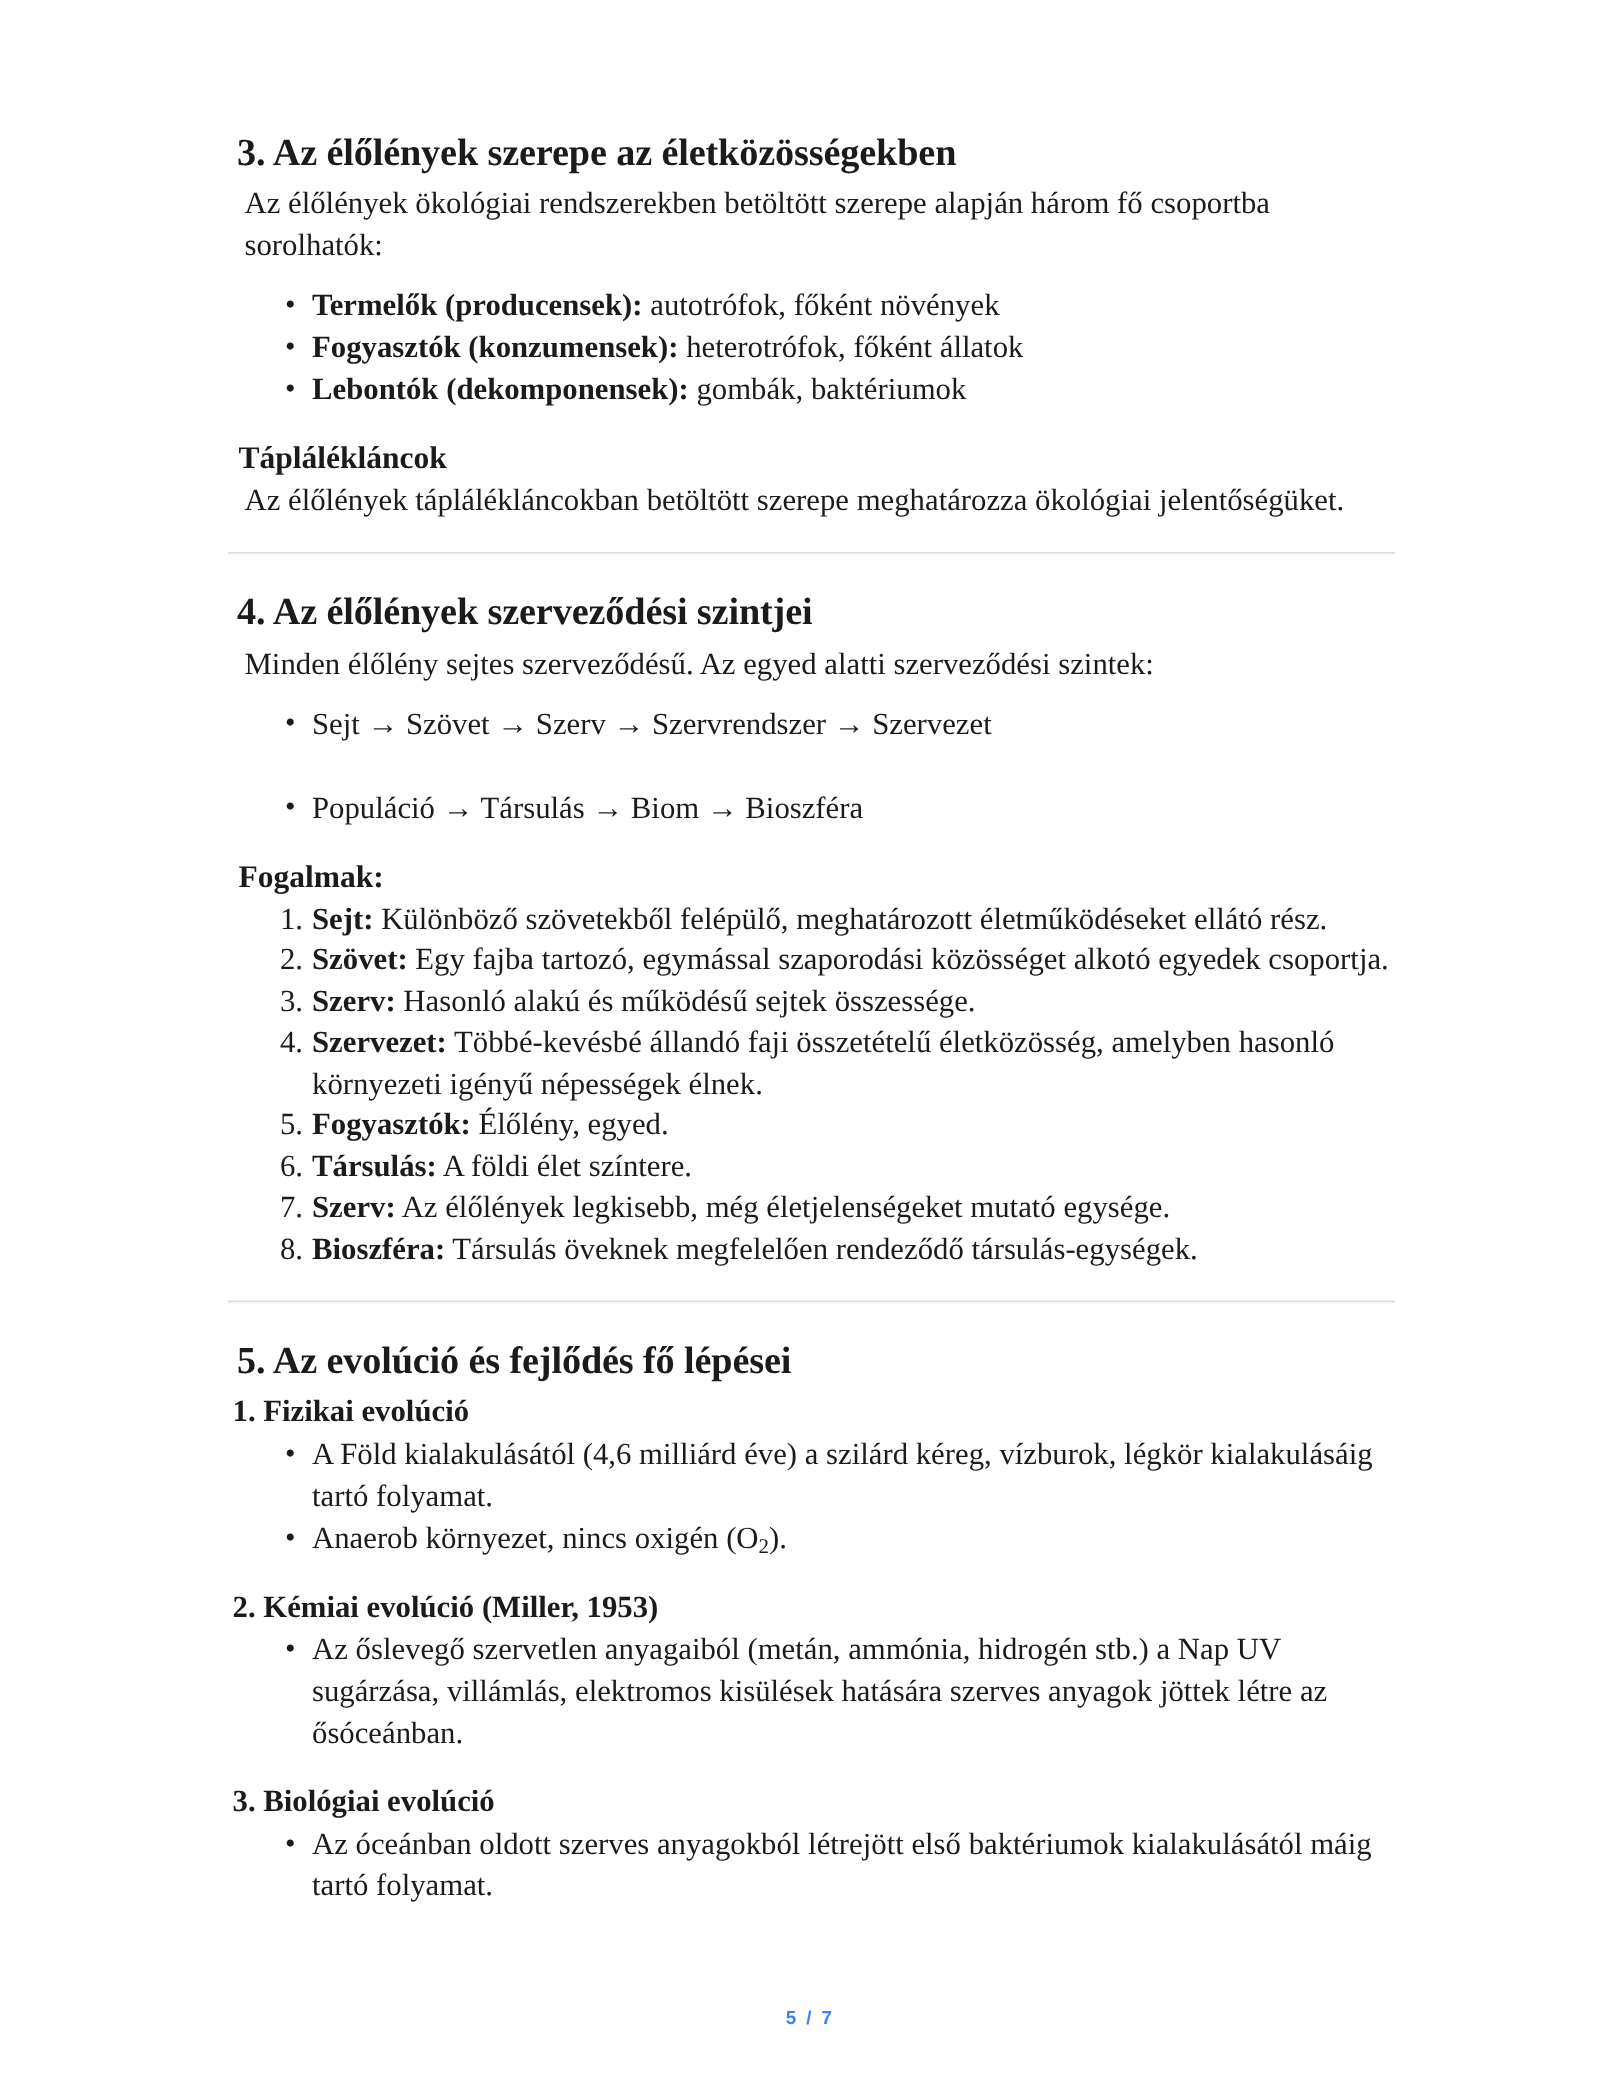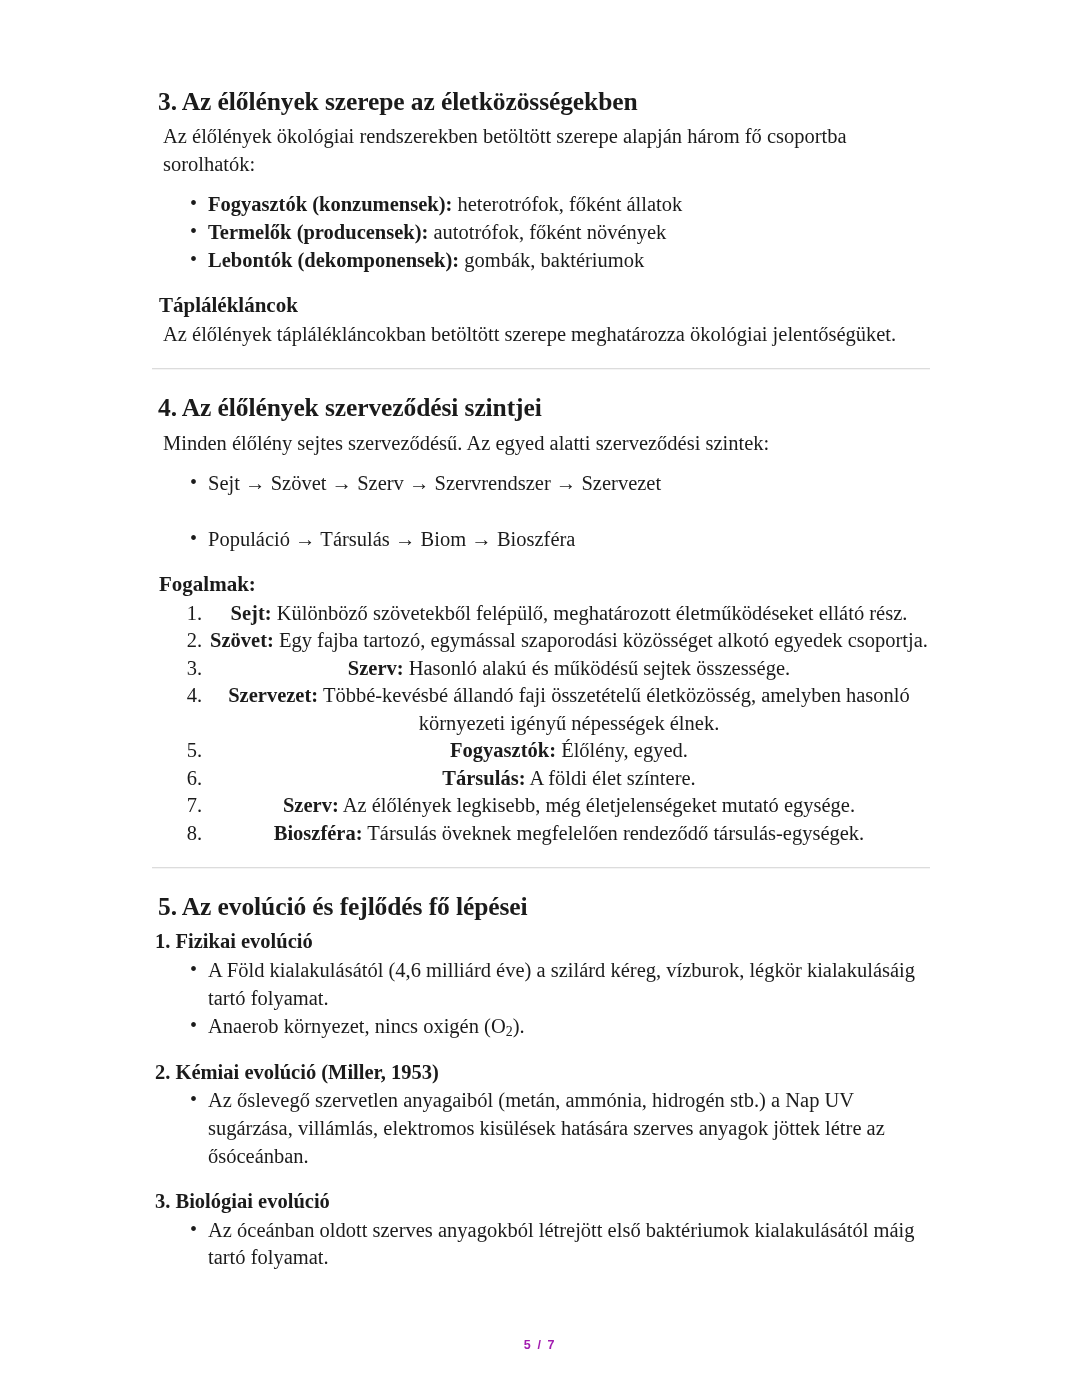--- a/index.html
+++ b/index.html
@@ -74,21 +74,20 @@
     left: 40px;
     top: -1px;
     font-size: 20px;
   }
 
   ol.numbers {
     list-style: none;
     margin: 0;
     padding: 0;
     counter-reset: fogalom;
-    text-align: center;
   }
   ol.numbers > li {
     position: relative;
     font-size: 20.5px;
     line-height: 1.34;
     padding-left: 58px;
     margin: 0;
     counter-increment: fogalom;
   }
   ol.numbers > li::before {
@@ -124,41 +123,41 @@
   .page-footer {
     position: absolute;
     left: 0;
     top: 1338px;
     width: 1080px;
     text-align: center;
     font-family: "Liberation Sans", "DejaVu Sans", sans-serif;
     font-size: 12.5px;
     font-weight: bold;
     letter-spacing: 1.6px;
-    color: #a21caf;
+    color: #3b82f6;
   }
 </style>
 </head>
 <body>
 
 <div class="page">
   <div class="content">
 
     <h1 class="section-heading">3. Az élőlények szerepe az életközösségekben</h1>
 
     <p class="body-text">Az élőlények ökológiai rendszerekben betöltött szerepe alapján három fő csoportba sorolhatók:</p>
 
     <div class="gap-list-top"></div>
 
     <ul class="bullets">
       <li>
+        <b>Termelők (producensek):</b><span> autotrófok, főként növények</span>
+      </li>
+      <li>
         <b>Fogyasztók (konzumensek):</b><span> heterotrófok, főként állatok</span>
-      </li>
-      <li>
-        <b>Termelők (producensek):</b><span> autotrófok, főként növények</span>
       </li>
       <li>
         <b>Lebontók (dekomponensek):</b><span> gombák, baktériumok</span>
       </li>
     </ul>
 
     <div class="gap-after-list"></div>
 
     <h2 class="sub-heading">Táplálékláncok</h2>
     <p class="body-text">Az élőlények táplálékláncokban betöltött szerepe meghatározza ökológiai jelentőségüket.</p>

